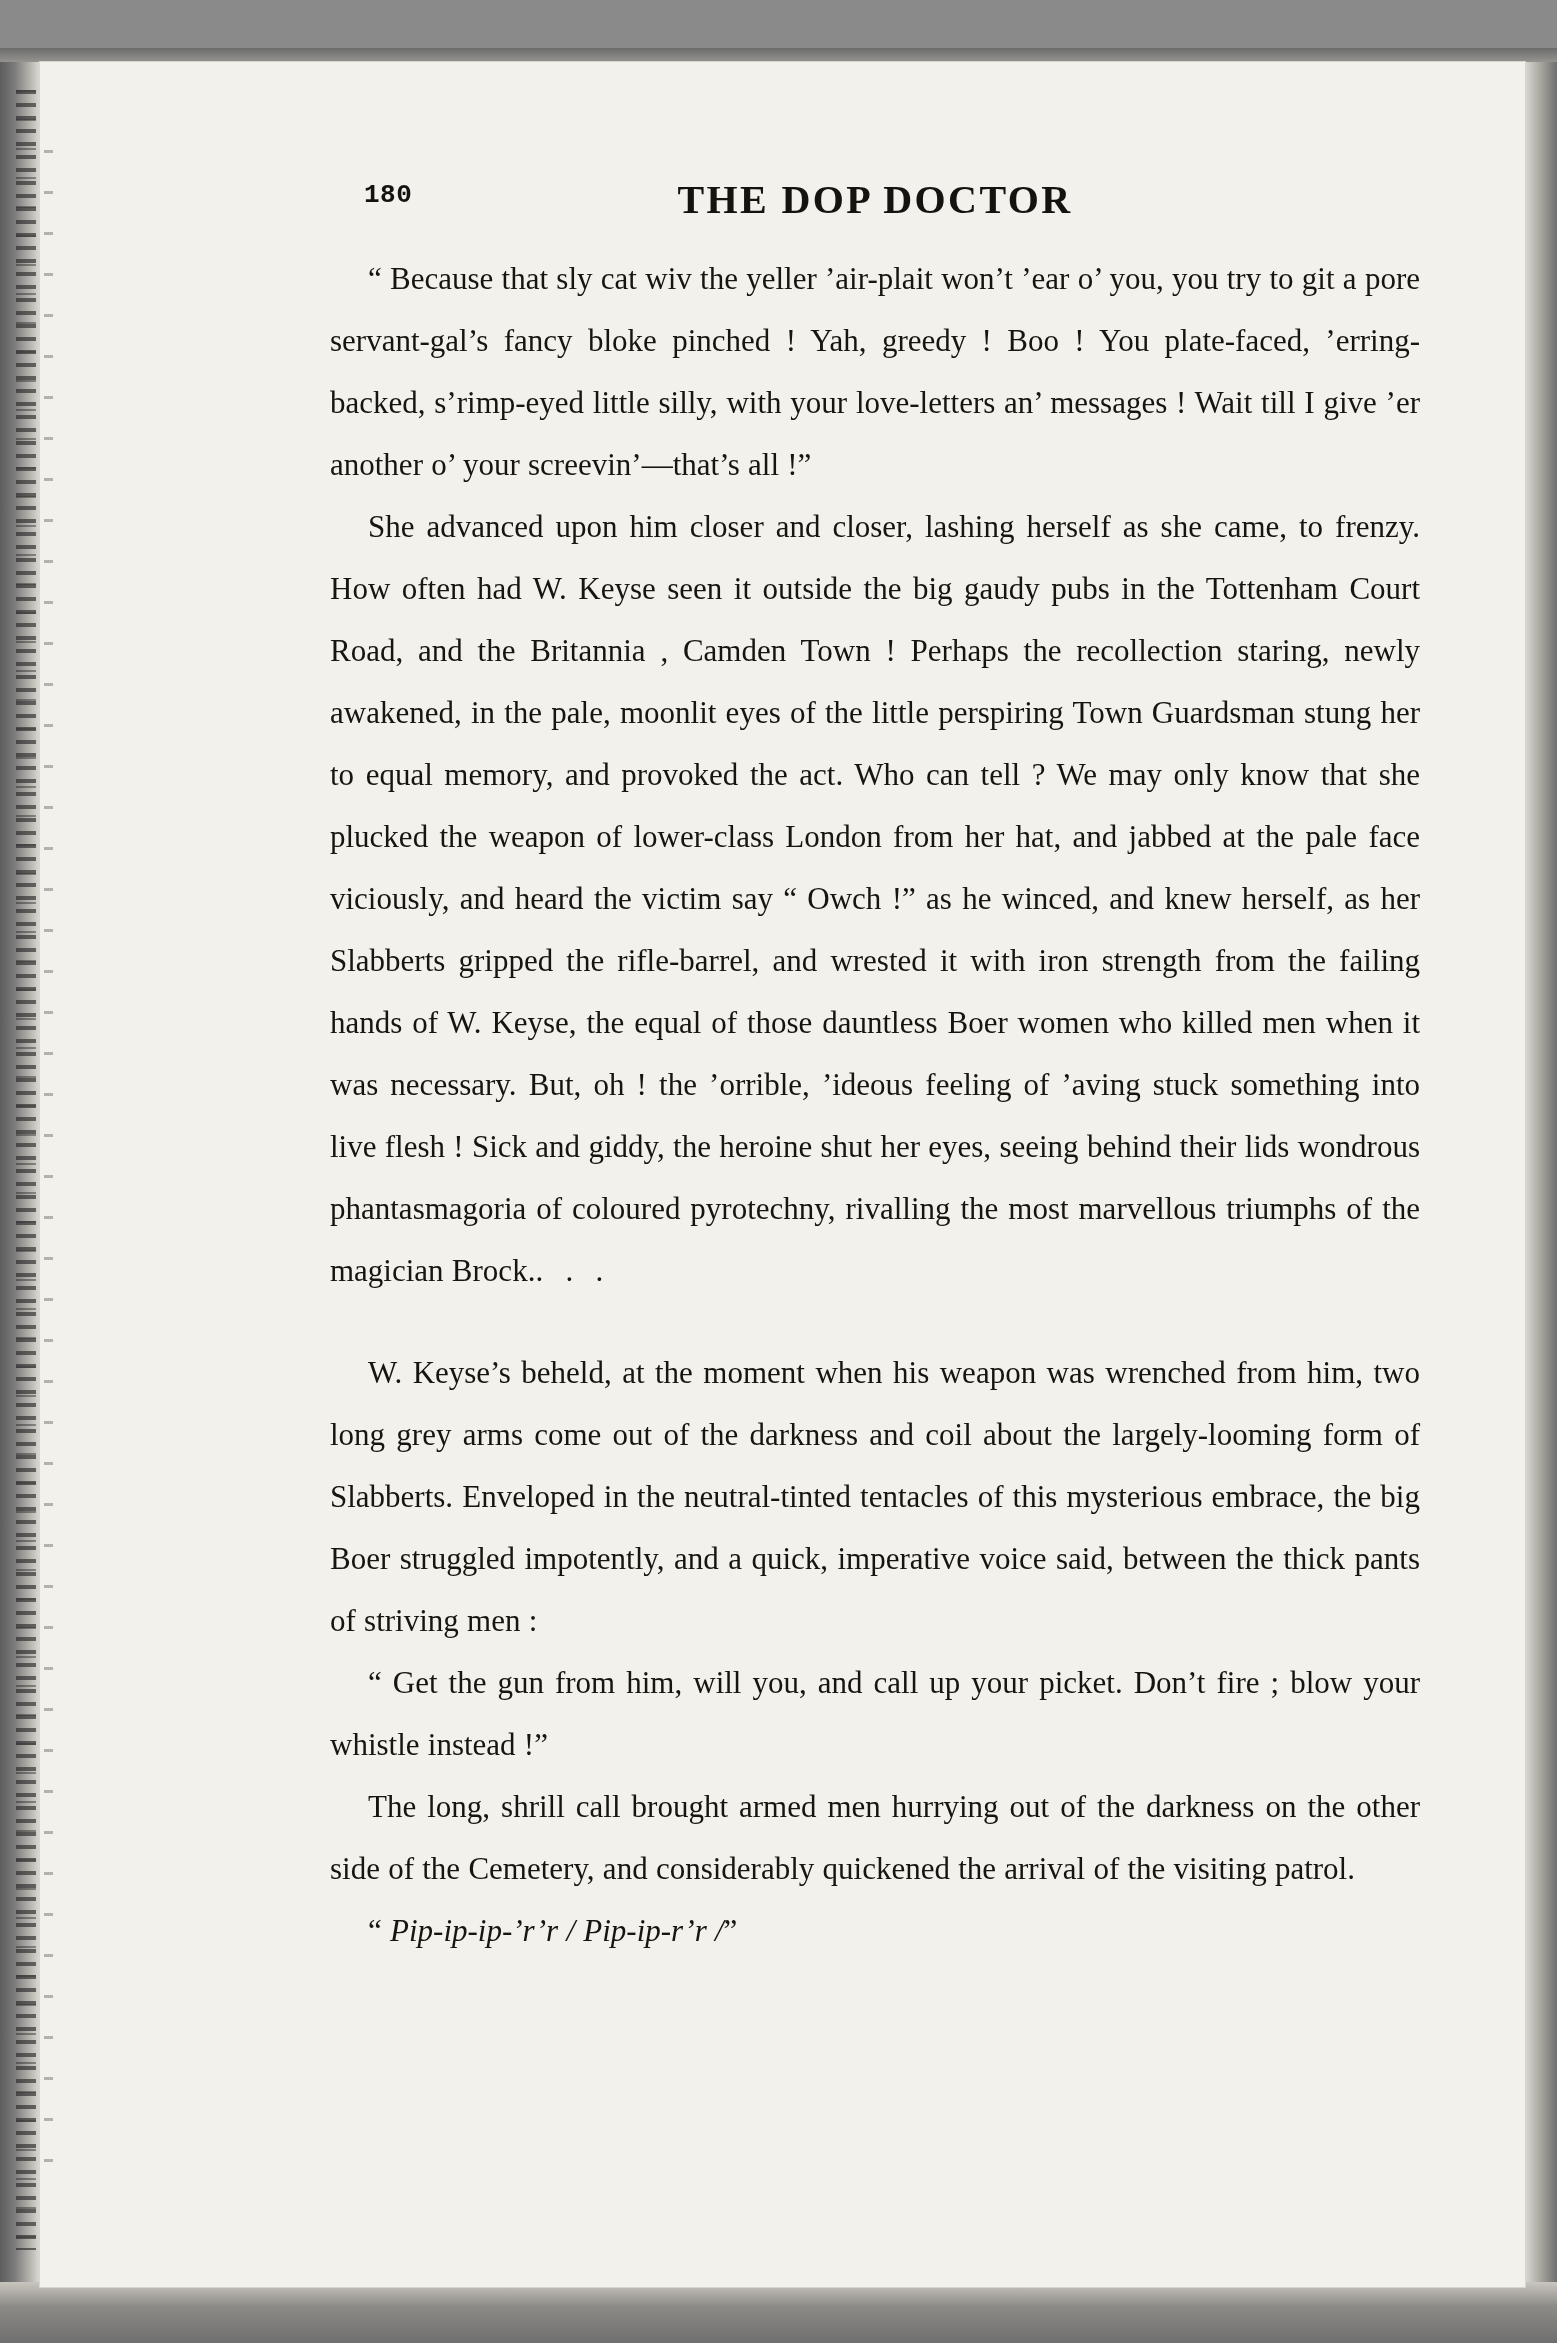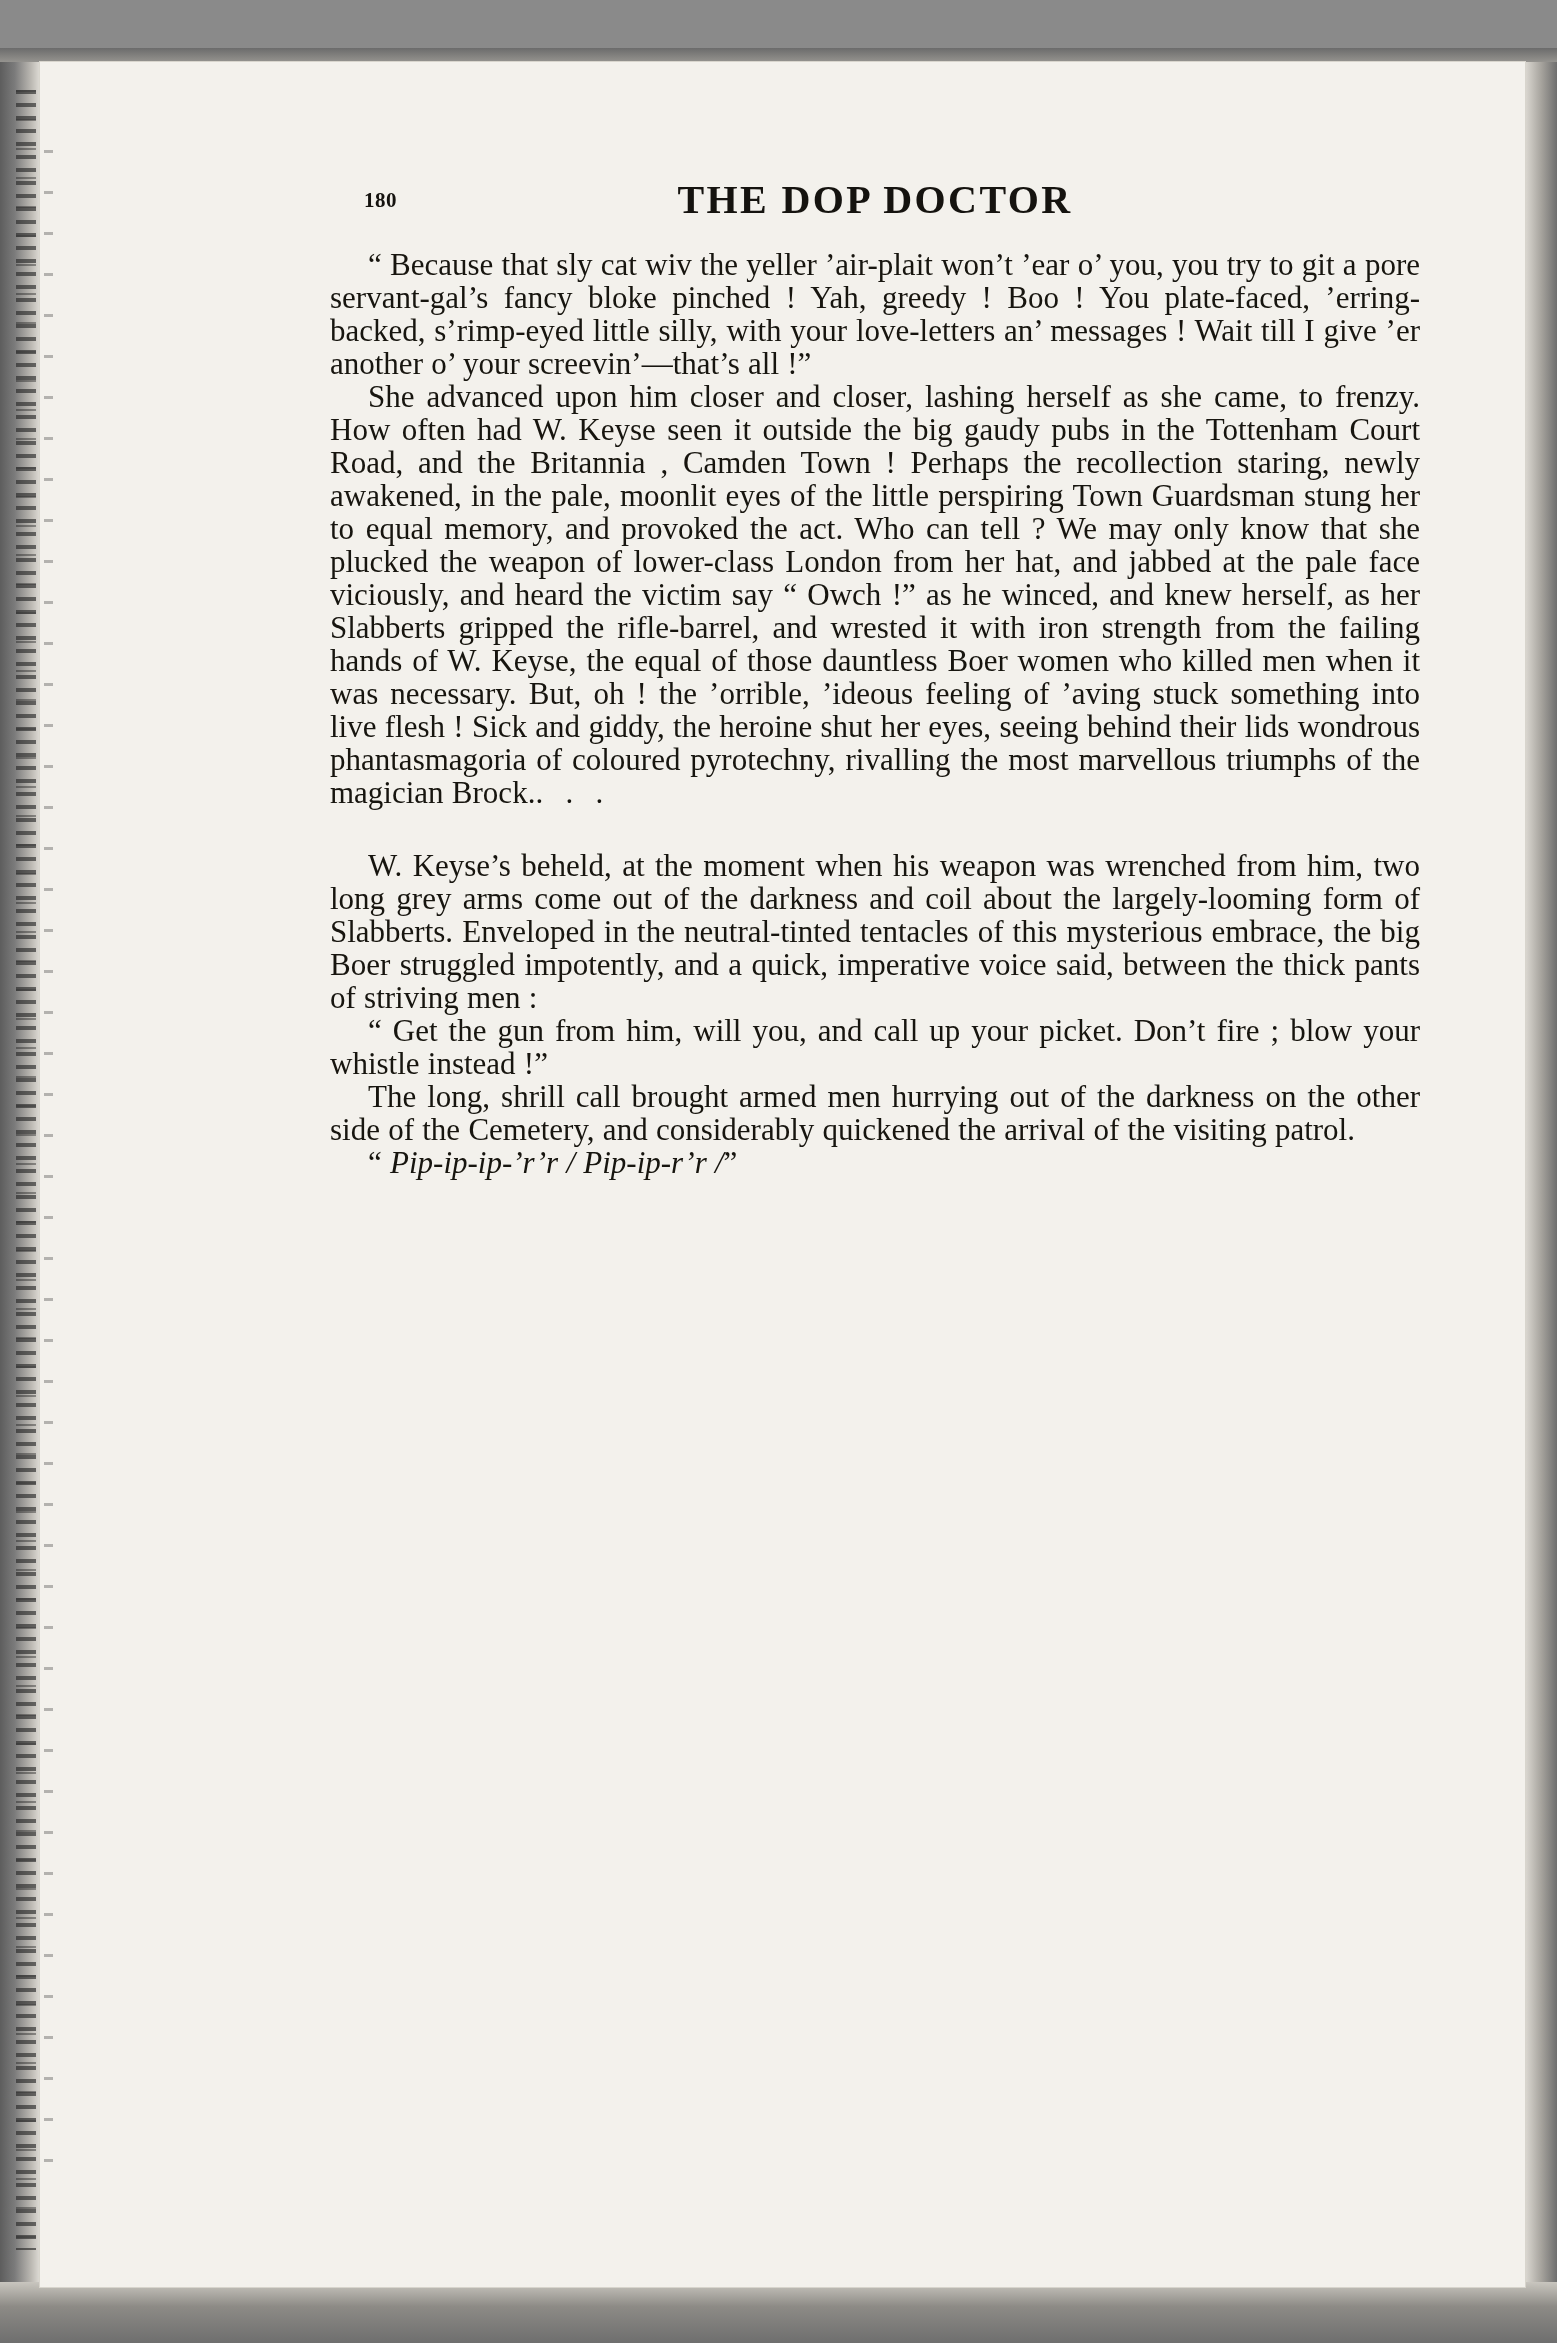--- a/index.html
+++ b/index.html
@@ -95,42 +95,43 @@
   }
 
   .header-row {
     position: relative;
     height: 60px;
     margin-bottom: 18px;
   }
   .folio {
     position: absolute;
     left: 34px;
-    top: 18px;
-    font-size: 21px;
+    top: 10px;
+    font-size: 26px;
     font-weight: bold;
     color: #15130f;
     letter-spacing: .5px;
+    font-family: Liberation Mono, monospace;
   }
   .running-head {
     position: absolute;
     left: 0;
     right: 0;
     top: 6px;
     text-align: center;
     font-size: 40px;
     font-weight: bold;
     letter-spacing: 2.4px;
     color: #15130f;
   }
 
   p.body {
     margin: 0;
     font-size: 31px;
-    line-height: 33px;
+    line-height: 62px;
     text-align: justify;
     color: #17150f;
     word-spacing: .5px;
   }
   p.indent {
     text-indent: 38px;
   }
   .gap {
     height: 40px;
   }

